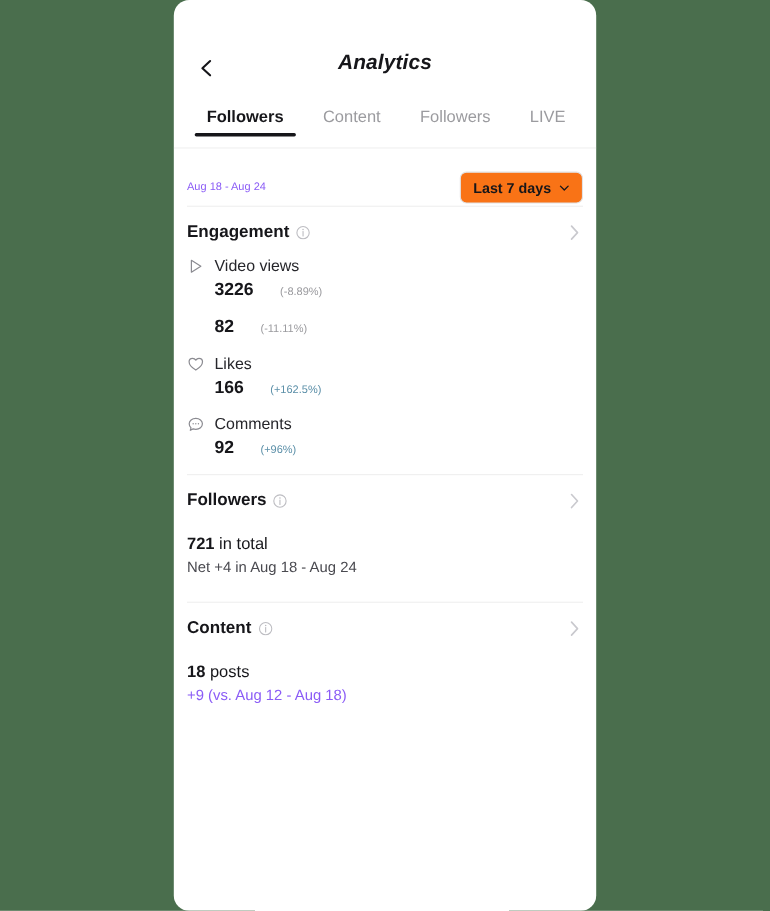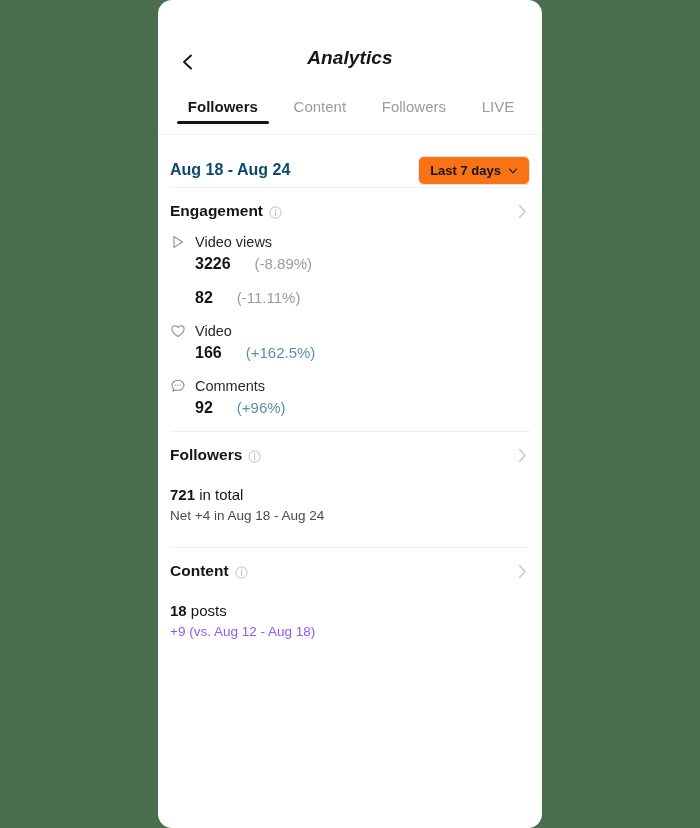--- a/index.html
+++ b/index.html
@@ -98,23 +98,22 @@
   
   .date-row {
     display: flex;
     align-items: center;
     justify-content: space-between;
     padding: 18px 12px 0 12px;
     height: 52px;
     box-sizing: border-box;
   }
   .date-range {
-    font-size: 16px;
-    color: #0c4a6e;
-    font-weight: bold;
+    font-size: 10px;
+    color: #8b5cf6;
   }
   .range-picker {
     border: 1px solid #e2e2e4;
     border-radius: 6px;
     padding: 7px 11px;
     font-size: 13px;
     font-weight: bold;
     color: #16161a;
     display: flex;
     align-items: center;
@@ -192,21 +191,21 @@
     align-items: baseline;
     gap: 24px;
     padding-left: 25px;
   }
   .metric-value {
     font-size: 16px;
     font-weight: bold;
     color: #16161a;
   }
   .metric-change {
-    font-size: 15px;
+    font-size: 10px;
   }
   .metric-change.up { color: #5b8fa8; }
   .metric-change.down { color: #9a9a9e; }
 
   
   .summary {
     padding: 8px 0 24px 0;
   }
   .summary-primary {
     font-size: 15px;
@@ -309,21 +308,21 @@
         </div>
       </div>
 
       <div class="metric">
         <div class="metric-label-row">
           <span class="metric-icon">
             <svg width="16" height="16" viewBox="0 0 16 16" fill="none">
               <path d="M8 13.4 C8 13.4 1.9 9.9 1.9 5.9 C1.9 4 3.4 2.7 5.1 2.7 C6.3 2.7 7.4 3.4 8 4.4 C8.6 3.4 9.7 2.7 10.9 2.7 C12.6 2.7 14.1 4 14.1 5.9 C14.1 9.9 8 13.4 8 13.4 Z" stroke="#8b8b91" stroke-width="1.1" stroke-linejoin="round" fill="none"></path>
             </svg>
           </span>
-          <span class="metric-name">Video</span>
+          <span class="metric-name">Likes</span>
         </div>
         <div class="metric-value-row">
           <span class="metric-value">166</span>
           <span class="metric-change up">(+162.5%)</span>
         </div>
       </div>
 
       <div class="metric">
         <div class="metric-label-row">
           <span class="metric-icon">

